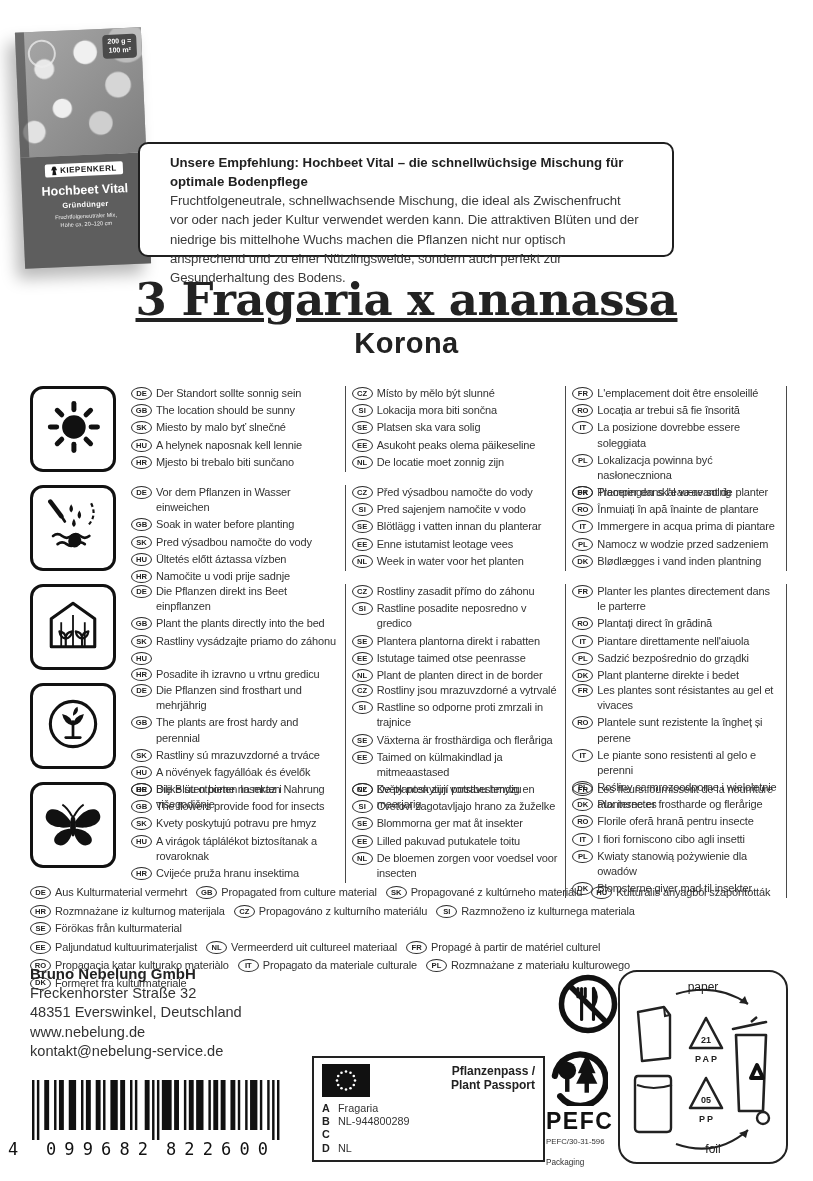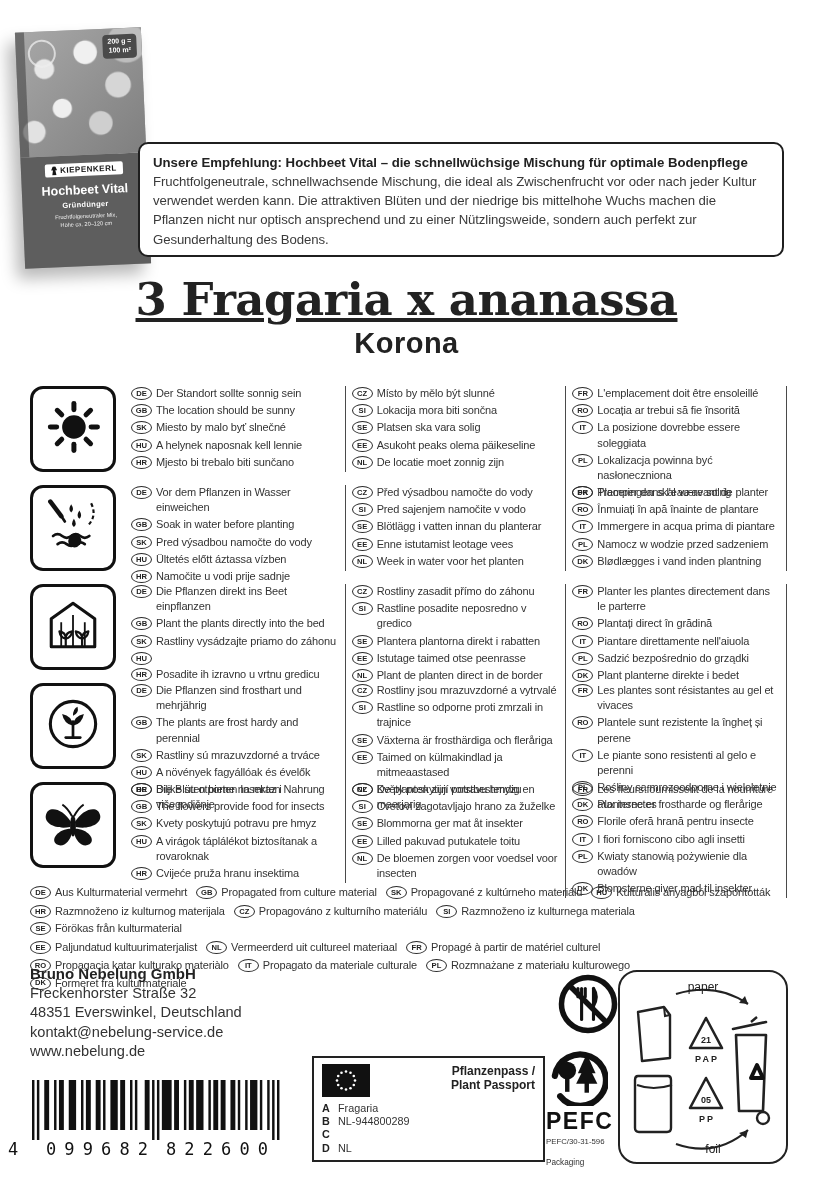--- a/index.html
+++ b/index.html
@@ -29,23 +29,23 @@
   .packet-bottom{flex:1;background:#5e5e5e;color:#fff;text-align:center;padding-top:5px;}
   .kp-logo{display:inline-flex;align-items:center;gap:3px;background:#fff;color:#151515;
            font-size:8px;font-weight:bold;letter-spacing:.5px;padding:2px 6px;border-radius:2px;}
   .kp-figure{display:inline-block;width:6px;height:9px;background:#151515;
              clip-path:polygon(30% 0,70% 0,100% 45%,70% 45%,85% 100%,15% 100%,30% 45%,0 45%);}
   .packet-title{font-size:12.5px;font-weight:bold;margin-top:5px;}
   .packet-sub{font-size:7.5px;font-weight:bold;margin-top:3px;letter-spacing:.3px;}
   .packet-small{font-size:5.6px;line-height:1.5;margin-top:3px;opacity:.9;}
 
   
-  .rec-box{position:absolute;left:138px;top:142px;width:646px;height:115px;background:#fff;
+  .rec-box{position:absolute;left:138px;top:142px;width:536px;height:115px;background:#fff;
            border:2.5px solid #1f1f1f;border-radius:10px;box-sizing:border-box;
-           padding:9px 13px;}
+           padding:9px 30px;}
   .rec-title{margin:0;font-size:13.2px;font-weight:bold;color:#222;line-height:1.45;}
   .rec-body{margin:0;font-size:13.2px;color:#3a3a3a;line-height:1.45;letter-spacing:-.1px;}
 
   
   .main-title{position:absolute;top:276px;left:0;width:100%;text-align:center;}
   .main-title h1{margin:0;font-family:"DejaVu Serif",serif;font-weight:bold;
                  font-size:45px;color:#222;letter-spacing:-.5px;line-height:1.05;text-decoration:underline;}
   .main-title h2{margin:4px 0 0 0;font-size:29px;font-weight:bold;color:#222;letter-spacing:.5px;}
 
   
@@ -579,21 +579,21 @@
           <span class="lang-text">Propagované z kultúrneho materiálu</span>
         </div>
         <div class="lang-line">
           <span class="badge">HU</span>
           <span class="lang-text">Kulturális anyagból szaporították</span>
         </div>
       </div>
       <div class="prop-line">
         <div class="lang-line">
           <span class="badge">HR</span>
-          <span class="lang-text">Razmnoženo iz kulturnog materijala</span>
+          <span class="lang-text">Rozmnażane iz kulturnog materijala</span>
         </div>
         <div class="lang-line">
           <span class="badge">CZ</span>
           <span class="lang-text">Propagováno z kulturního materiálu</span>
         </div>
         <div class="lang-line">
           <span class="badge">SI</span>
           <span class="lang-text">Razmnoženo iz kulturnega materiala</span>
         </div>
         <div class="lang-line">
@@ -632,22 +632,22 @@
           <span class="badge">DK</span>
           <span class="lang-text">Formeret fra kulturmateriale</span>
         </div>
       </div>
     </div>
 
   <div class="company">
     <div class="co-name">Bruno Nebelung GmbH</div>
     <div>Freckenhorster Straße 32</div>
     <div>48351 Everswinkel, Deutschland</div>
+    <div>www.nebelung.de</div>
     <div>kontakt@nebelung-service.de</div>
-    <div>www.nebelung.de</div>
   </div>
 
   <div class="barcode">
     <svg width="300" height="80" viewBox="0 0 300 80">
       <text x="0" y="77">4</text>
       <text x="38" y="77" textLength="102" lengthAdjust="spacing">099682</text>
       <text x="158" y="77" textLength="102" lengthAdjust="spacing">822600</text>
     <rect x="24" y="2" width="2.45" height="60" fill="#111"></rect>
         <rect x="28.9" y="2" width="2.45" height="60" fill="#111"></rect>
         <rect x="36.25" y="2" width="4.9" height="50" fill="#111"></rect>

